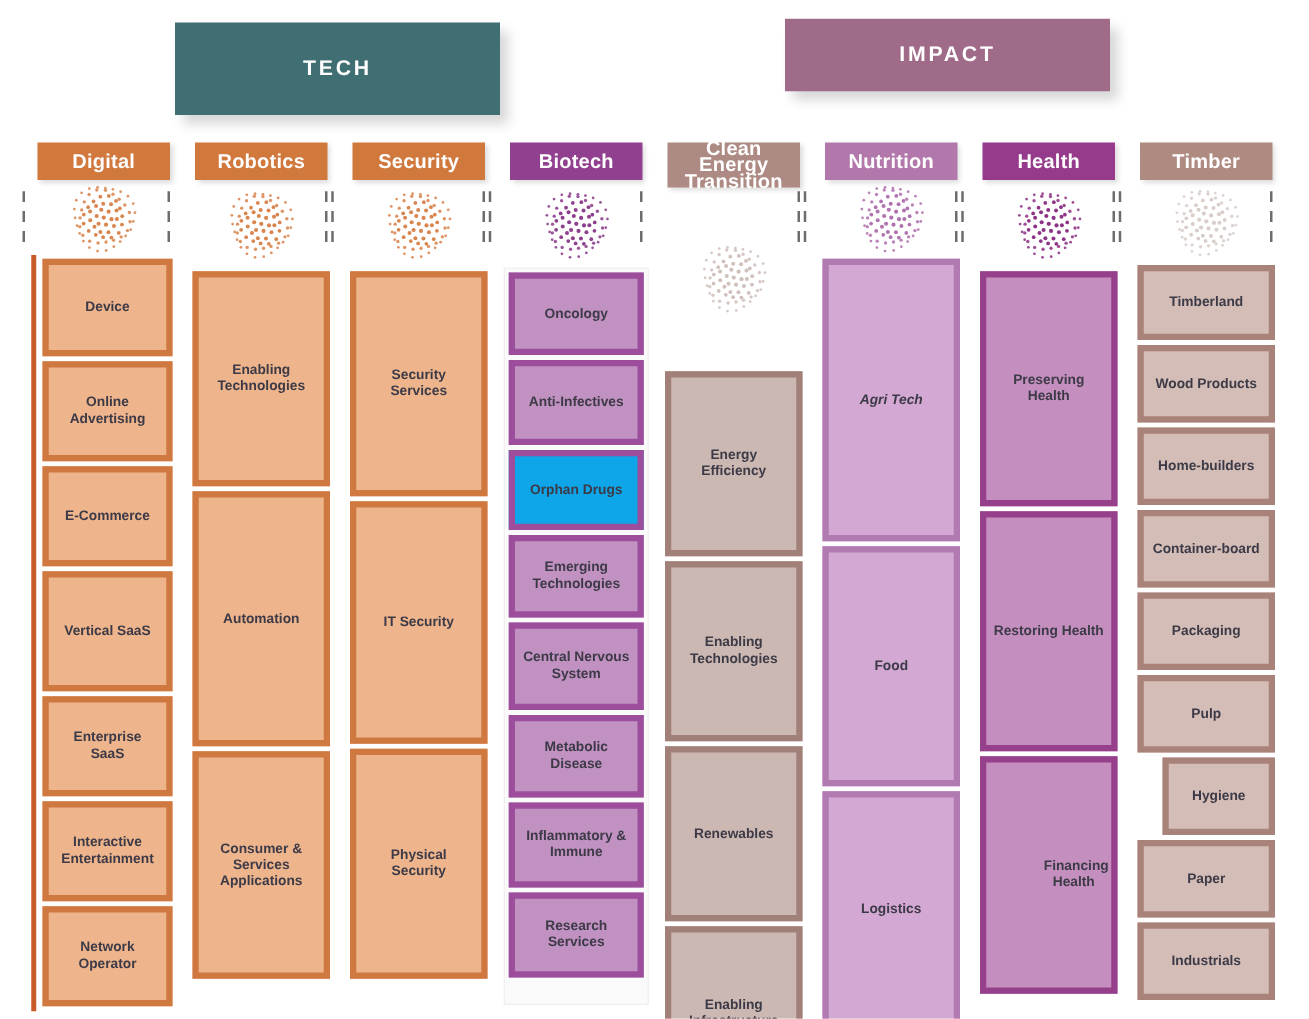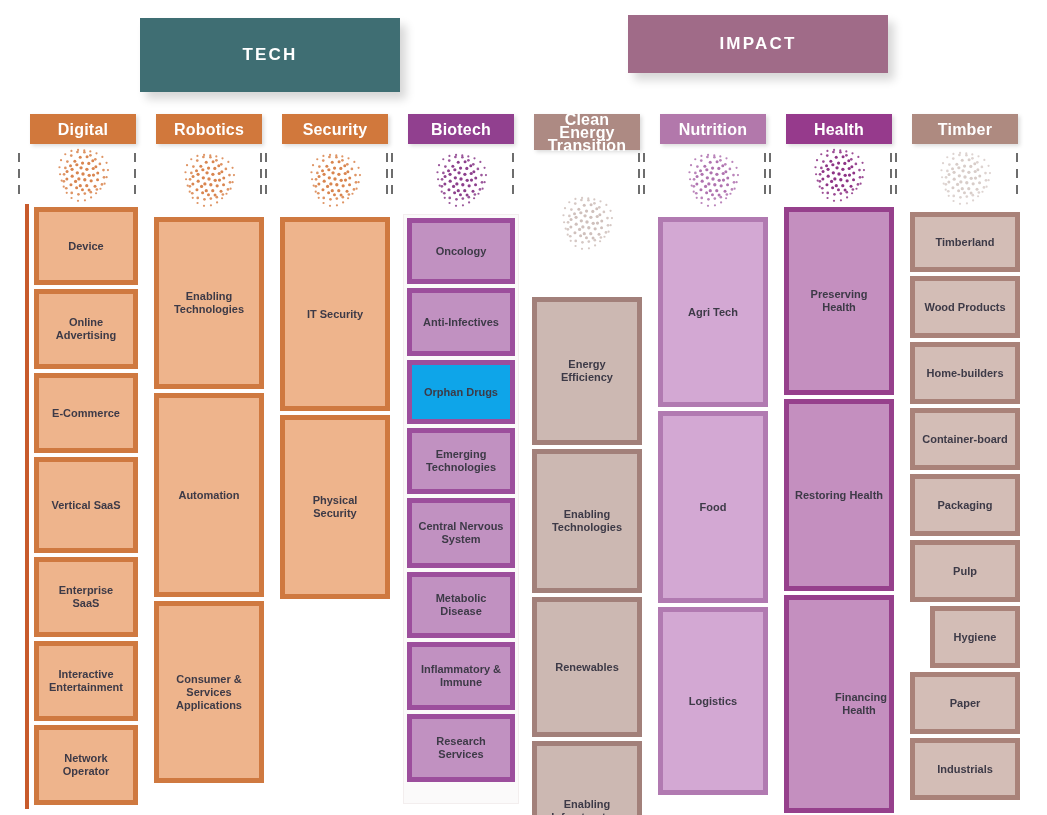--- a/index.html
+++ b/index.html
@@ -426,20 +426,23 @@
             <circle cx="29.30" cy="6.44" r="1.10" fill="#d9854f" opacity="0.88"></circle>
             <circle cx="35.32" cy="7.46" r="1.10" fill="#d9854f" opacity="0.88"></circle>
             <circle cx="41.50" cy="9.31" r="1.10" fill="#d9854f" opacity="0.88"></circle>
             <circle cx="47.36" cy="12.97" r="1.10" fill="#d9854f" opacity="0.88"></circle>
             <circle cx="51.56" cy="18.86" r="1.10" fill="#d9854f" opacity="0.88"></circle>
             <circle cx="52.96" cy="26.10" r="1.10" fill="#d9854f" opacity="0.88"></circle>
             <circle cx="51.63" cy="33.19" r="1.10" fill="#d9854f" opacity="0.88"></circle>
           </svg>
         </div>
         <div class="col-body">
+          <div class="cell" style="height: 180px; background: rgb(238, 180, 140); border-color: rgb(207, 121, 64); border-width: 5px;">
+            <span class="inner">Security Services</span>
+          </div>
           <div class="cell" style="height: 194px; background: rgb(238, 180, 140); border-color: rgb(207, 121, 64); border-width: 5px;">
             <span class="inner">IT Security</span>
           </div>
           <div class="cell" style="height: 184px; background: rgb(238, 180, 140); border-color: rgb(207, 121, 64); border-width: 5px;">
             <span class="inner">Physical Security</span>
           </div>
         </div>
       </div>
       <div class="col" style="width: 126px;">
         <div class="col-header" style="background: rgb(145, 64, 143);">
@@ -726,21 +729,21 @@
             <circle cx="29.30" cy="6.44" r="1.10" fill="#b073b0" opacity="0.88"></circle>
             <circle cx="35.32" cy="7.46" r="1.10" fill="#b073b0" opacity="0.88"></circle>
             <circle cx="41.50" cy="9.31" r="1.10" fill="#b073b0" opacity="0.88"></circle>
             <circle cx="47.36" cy="12.97" r="1.10" fill="#b073b0" opacity="0.88"></circle>
             <circle cx="51.56" cy="18.86" r="1.10" fill="#b073b0" opacity="0.88"></circle>
             <circle cx="52.96" cy="26.10" r="1.10" fill="#b073b0" opacity="0.88"></circle>
             <circle cx="51.63" cy="33.19" r="1.10" fill="#b073b0" opacity="0.88"></circle>
           </svg>
         </div>
         <div class="col-body">
-          <div class="cell" style="height: 190px; background: rgb(211, 168, 211); border-color: rgb(177, 122, 177); border-width: 5px;">
+          <div class="cell" style="height: 226px; background: rgb(211, 168, 211); border-color: rgb(177, 122, 177); border-width: 5px; font-style: italic;">
             <span class="inner">Agri Tech</span>
           </div>
           <div class="cell" style="height: 192px; background: rgb(211, 168, 211); border-color: rgb(177, 122, 177); border-width: 5px;">
             <span class="inner">Food</span>
           </div>
           <div class="cell" style="height: 188px; background: rgb(211, 168, 211); border-color: rgb(177, 122, 177); border-width: 5px;">
             <span class="inner">Logistics</span>
           </div>
         </div>
       </div>
@@ -827,21 +830,21 @@
             <circle cx="51.63" cy="33.19" r="1.10" fill="#8e3486" opacity="0.88"></circle>
           </svg>
         </div>
         <div class="col-body">
           <div class="cell" style="height: 188px; background: rgb(196, 143, 191); border-color: rgb(150, 64, 140); border-width: 5px;">
             <span class="inner">Preserving Health</span>
           </div>
           <div class="cell" style="height: 192px; background: rgb(196, 143, 191); border-color: rgb(150, 64, 140); border-width: 5px;">
             <span class="inner">Restoring Health</span>
           </div>
-          <div class="cell" style="height: 218px; background: rgb(196, 143, 191); border-color: rgb(150, 64, 140); border-width: 5px; padding-left: 44px;">
+          <div class="cell" style="height: 190px; background: rgb(196, 143, 191); border-color: rgb(150, 64, 140); border-width: 5px; padding-left: 44px;">
             <span class="inner">Financing Health</span>
           </div>
         </div>
       </div>
       <div class="col" style="width: 126px;">
         <div class="col-header" style="background: rgb(174, 138, 128);">
           <span>Timber</span>
         </div>
         <div class="icon-band">
           <svg width="56" height="60" viewBox="0 0 56 60" class="cluster-icon">

